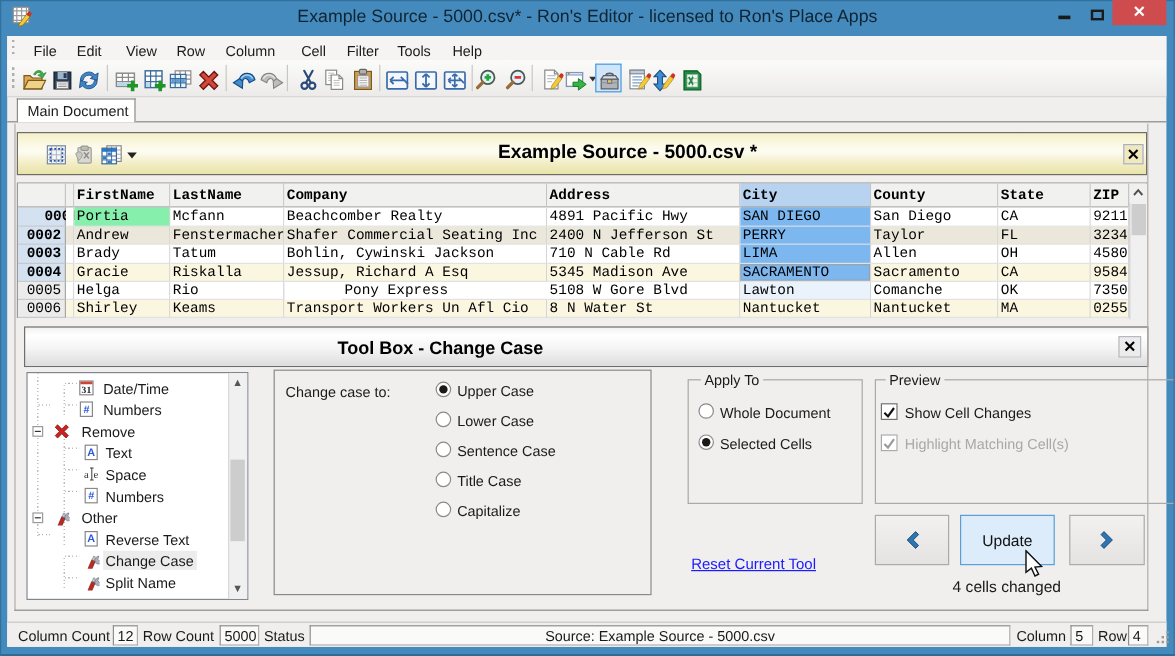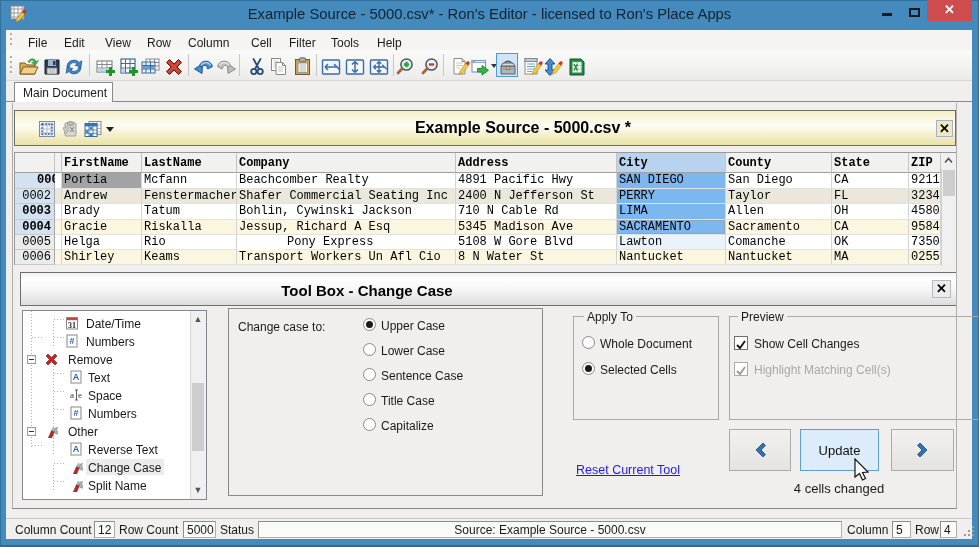--- a/index.html
+++ b/index.html
@@ -267,29 +267,29 @@
 <div class="gh" style="left:47px;top:0;width:80px;background:#f1f1f0">FirstName</div>
 <div class="gh" style="left:127px;top:0;width:95px;background:#f1f1f0">LastName</div>
 <div class="gh" style="left:222px;top:0;width:219px;background:#f1f1f0">Company</div>
 <div class="gh" style="left:441px;top:0;width:161px;background:#f1f1f0">Address</div>
 <div class="gh" style="left:602px;top:0;width:109px;background:#b8d3ef">City</div>
 <div class="gh" style="left:711px;top:0;width:106px;background:#f1f1f0">County</div>
 <div class="gh" style="left:817px;top:0;width:77px;background:#f1f1f0">State</div>
 <div class="gh" style="left:894px;top:0;width:32px;background:#f1f1f0">ZIP</div>
 <div class="rn" style="left:0;top:20px;width:40px;height:16px;background:#d3e1f0;font-weight:bold;padding-left:22px;">0001</div>
 <div class="gc" style="left:40px;top:20px;width:7px;height:16px;background:#ffffff"></div>
-<div class="gc" style="left:47px;top:20px;width:80px;height:16px;background:#a3a3a3;">Portia</div>
+<div class="gc" style="left:47px;top:20px;width:80px;height:16px;background:#86efac;">Portia</div>
 <div class="gc" style="left:127px;top:20px;width:95px;height:16px;background:#ffffff;">Mcfann</div>
 <div class="gc" style="left:222px;top:20px;width:219px;height:16px;background:#ffffff;">Beachcomber Realty</div>
 <div class="gc" style="left:441px;top:20px;width:161px;height:16px;background:#ffffff;">4891 Pacific Hwy</div>
 <div class="gc" style="left:602px;top:20px;width:109px;height:16px;background:#7db7f0;">SAN DIEGO</div>
 <div class="gc" style="left:711px;top:20px;width:106px;height:16px;background:#ffffff;">San Diego</div>
 <div class="gc" style="left:817px;top:20px;width:77px;height:16px;background:#ffffff;">CA</div>
 <div class="gc" style="left:894px;top:20px;width:32px;height:16px;background:#ffffff;">9211</div>
-<div class="rn" style="left:0;top:36px;width:40px;height:15px;background:#d3e1f0;font-weight:normal;">0002</div>
+<div class="rn" style="left:0;top:36px;width:40px;height:15px;background:#d3e1f0;font-weight:bold;">0002</div>
 <div class="gc" style="left:40px;top:36px;width:7px;height:15px;background:#ebe8db"></div>
 <div class="gc" style="left:47px;top:36px;width:80px;height:15px;background:#ebe8db;">Andrew</div>
 <div class="gc" style="left:127px;top:36px;width:95px;height:15px;background:#ebe8db;">Fenstermacher</div>
 <div class="gc" style="left:222px;top:36px;width:219px;height:15px;background:#ebe8db;">Shafer Commercial Seating Inc</div>
 <div class="gc" style="left:441px;top:36px;width:161px;height:15px;background:#ebe8db;">2400 N Jefferson St</div>
 <div class="gc" style="left:602px;top:36px;width:109px;height:15px;background:#7db7f0;">PERRY</div>
 <div class="gc" style="left:711px;top:36px;width:106px;height:15px;background:#ebe8db;">Taylor</div>
 <div class="gc" style="left:817px;top:36px;width:77px;height:15px;background:#ebe8db;">FL</div>
 <div class="gc" style="left:894px;top:36px;width:32px;height:15px;background:#ebe8db;">3234</div>
 <div class="rn" style="left:0;top:51px;width:40px;height:16px;background:#d3e1f0;font-weight:bold;">0003</div>

